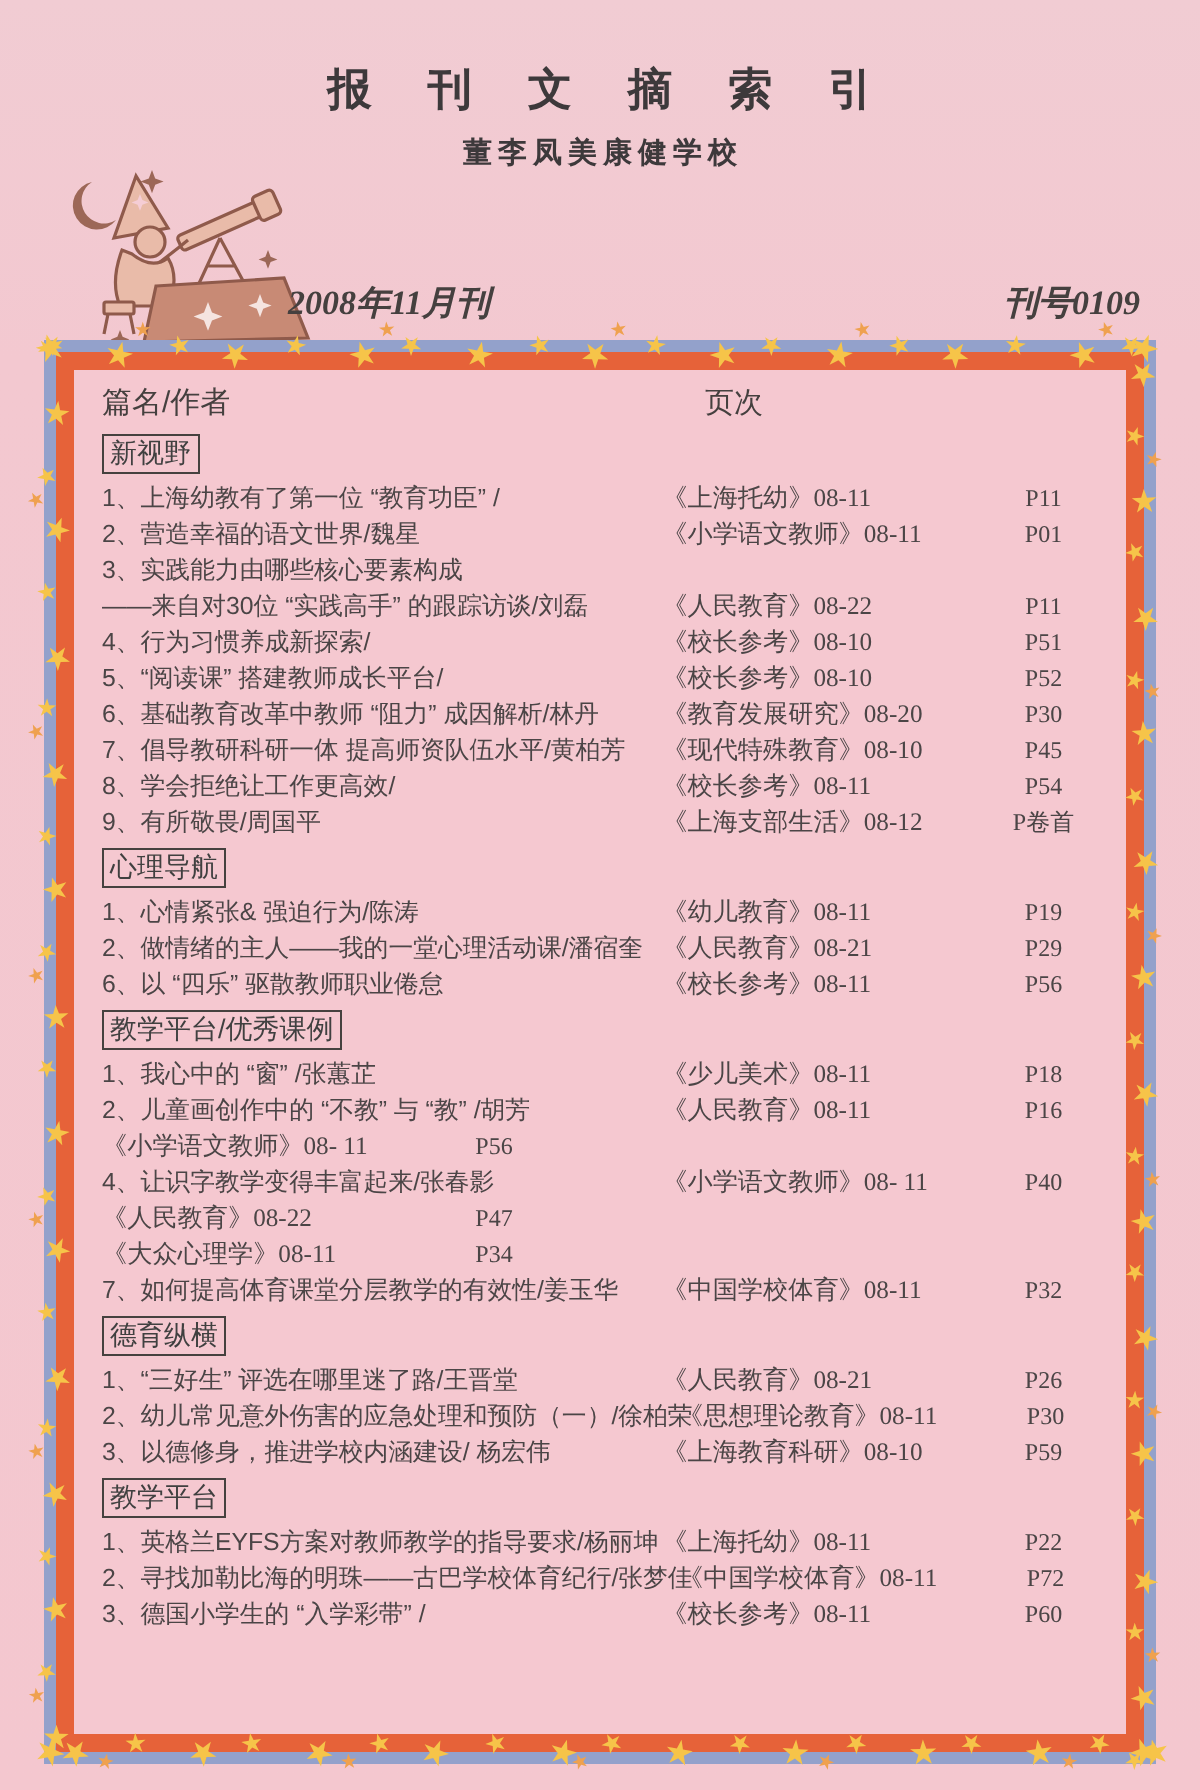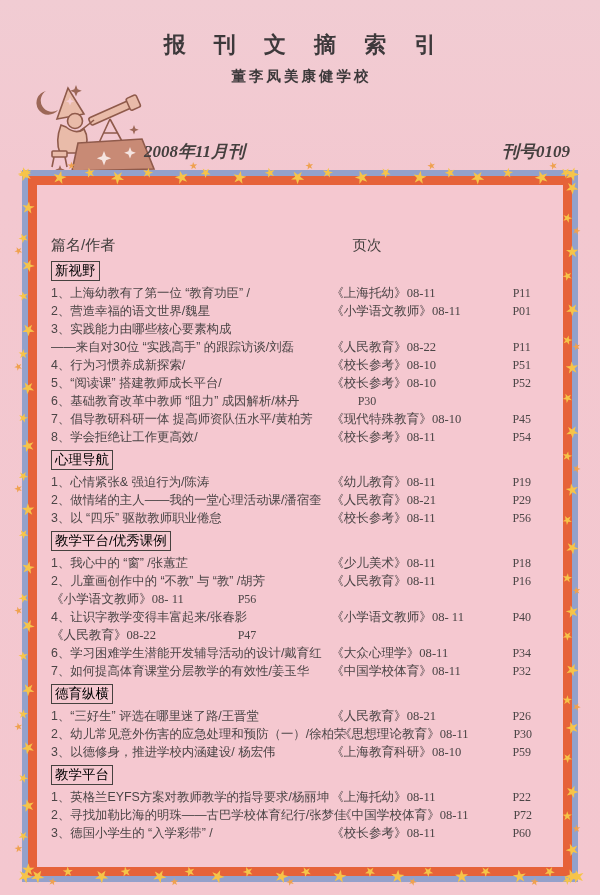--- a/index.html
+++ b/index.html
@@ -19,30 +19,30 @@
   .wizard{position:absolute;left:30px;top:83px;width:132px;height:90px;}
 
   
   .frame{position:absolute;left:22px;top:170px;width:556px;height:712px;
          background:#93a1cb;box-sizing:border-box;}
   .frame .band-orange{position:absolute;inset:6px;background:#e66239;}
   .frame .band-pink{position:absolute;inset:15px;background:#f5c8d0;}
   .bstar{position:absolute;line-height:1;z-index:6;pointer-events:none;}
 
   
-  .content{position:absolute;inset:15px;box-sizing:border-box;padding:7px 14px 4px 14px;z-index:5;margin-top:44px;}
+  .content{position:absolute;inset:15px;box-sizing:border-box;padding:7px 14px 4px 14px;z-index:5;}
   .thead{display:flex;align-items:flex-end;font-size:14.5px;color:#45403f;margin-bottom:2px;}
   .c-title{width:288px;}
   .c-journal{width:168px;font-family:"Liberation Serif",serif;}
   .c-page{width:56px;text-align:center;font-family:"Liberation Serif",serif;}
   .thead .c-title{font-size:15px;}
   .thead .c-journal{letter-spacing:6px;font-family:"Liberation Sans",sans-serif;}
   .thead .c-page{font-family:"Liberation Sans",sans-serif;}
   .sec-head{display:inline-block;border:1.2px solid #46413f;padding:0 3px 1px 3px;
-            font-size:13.5px;line-height:17px;color:#000000;margin:4px 0 3px 0;}
+            font-size:13.5px;line-height:17px;color:#404040;margin:4px 0 3px 0;}
   .row{display:flex;align-items:flex-end;font-size:12.4px;line-height:18px;color:#4b4546;}
   .row .c-title div{white-space:nowrap;}
   .row .c-journal{font-size:12.6px;}
   .row .c-page{font-size:12px;}
   .section{margin:0;}
 </style>
 </head>
 <body>
 
 <div class="page">
@@ -122,49 +122,56 @@
             </div><div class="row">
               <div class="c-title">
                 <div>5、“阅读课” 搭建教师成长平台/</div>
               </div>
               <div class="c-journal">《校长参考》08-10</div>
               <div class="c-page">P52</div>
             </div><div class="row">
               <div class="c-title">
                 <div>6、基础教育改革中教师 “阻力” 成因解析/林丹</div>
               </div>
+              <div class="c-journal">《教育发展研究》08-20</div>
               <div class="c-page">P30</div>
             </div><div class="row">
               <div class="c-title">
                 <div>7、倡导教研科研一体 提高师资队伍水平/黄柏芳</div>
               </div>
               <div class="c-journal">《现代特殊教育》08-10</div>
               <div class="c-page">P45</div>
             </div><div class="row">
               <div class="c-title">
                 <div>8、学会拒绝让工作更高效/</div>
               </div>
               <div class="c-journal">《校长参考》08-11</div>
               <div class="c-page">P54</div>
+            </div><div class="row">
+              <div class="c-title">
+                <div>9、有所敬畏/周国平</div>
+              </div>
+              <div class="c-journal">《上海支部生活》08-12</div>
+              <div class="c-page">P卷首</div>
             </div></div>
           <div class="section"><div class="sec-head">心理导航</div><div class="row">
               <div class="c-title">
                 <div>1、心情紧张&amp; 强迫行为/陈涛</div>
               </div>
               <div class="c-journal">《幼儿教育》08-11</div>
               <div class="c-page">P19</div>
             </div><div class="row">
               <div class="c-title">
                 <div>2、做情绪的主人——我的一堂心理活动课/潘宿奎</div>
               </div>
               <div class="c-journal">《人民教育》08-21</div>
               <div class="c-page">P29</div>
             </div><div class="row">
               <div class="c-title">
-                <div>3、以 “四乐” 驱散教师职业倦怠</div>
+                <div>6、以 “四乐” 驱散教师职业倦怠</div>
               </div>
               <div class="c-journal">《校长参考》08-11</div>
               <div class="c-page">P56</div>
             </div></div>
           <div class="section"><div class="sec-head">教学平台/优秀课例</div><div class="row">
               <div class="c-title">
                 <div>1、我心中的 “窗”  /张蕙芷</div>
               </div>
               <div class="c-journal">《少儿美术》08-11</div>
               <div class="c-page">P18</div>
@@ -180,23 +187,20 @@
             </div><div class="row">
               <div class="c-title">
                 <div>4、让识字教学变得丰富起来/张春影</div>
               </div>
               <div class="c-journal">《小学语文教师》08- 11</div>
               <div class="c-page">P40</div>
             </div><div class="row">
               <div class="c-journal">《人民教育》08-22</div>
               <div class="c-page">P47</div>
             </div><div class="row">
-              <div class="c-title">
-                <div>6、学习困难学生潜能开发辅导活动的设计/戴育红</div>
-              </div>
               <div class="c-journal">《大众心理学》08-11</div>
               <div class="c-page">P34</div>
             </div><div class="row">
               <div class="c-title">
                 <div>7、如何提高体育课堂分层教学的有效性/姜玉华</div>
               </div>
               <div class="c-journal">《中国学校体育》08-11</div>
               <div class="c-page">P32</div>
             </div></div>
           <div class="section"><div class="sec-head">德育纵横</div><div class="row">

